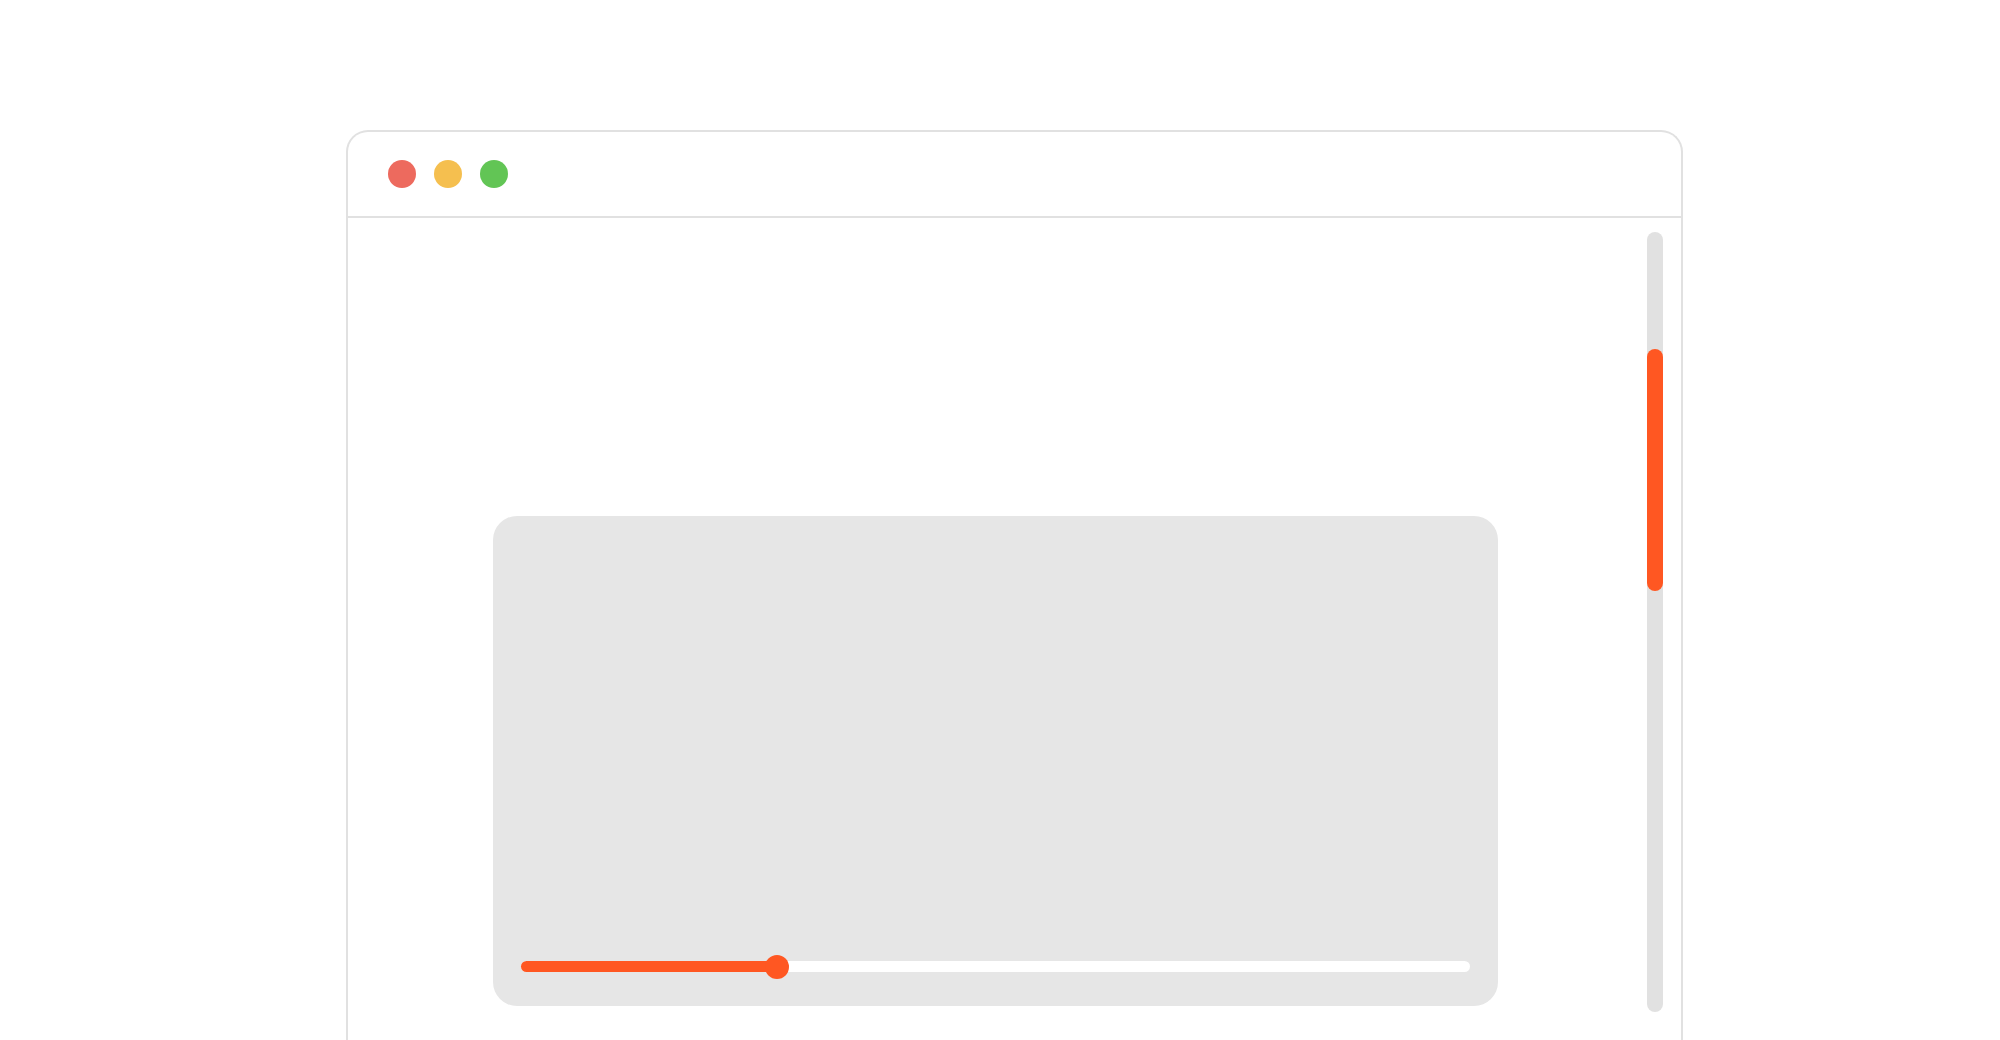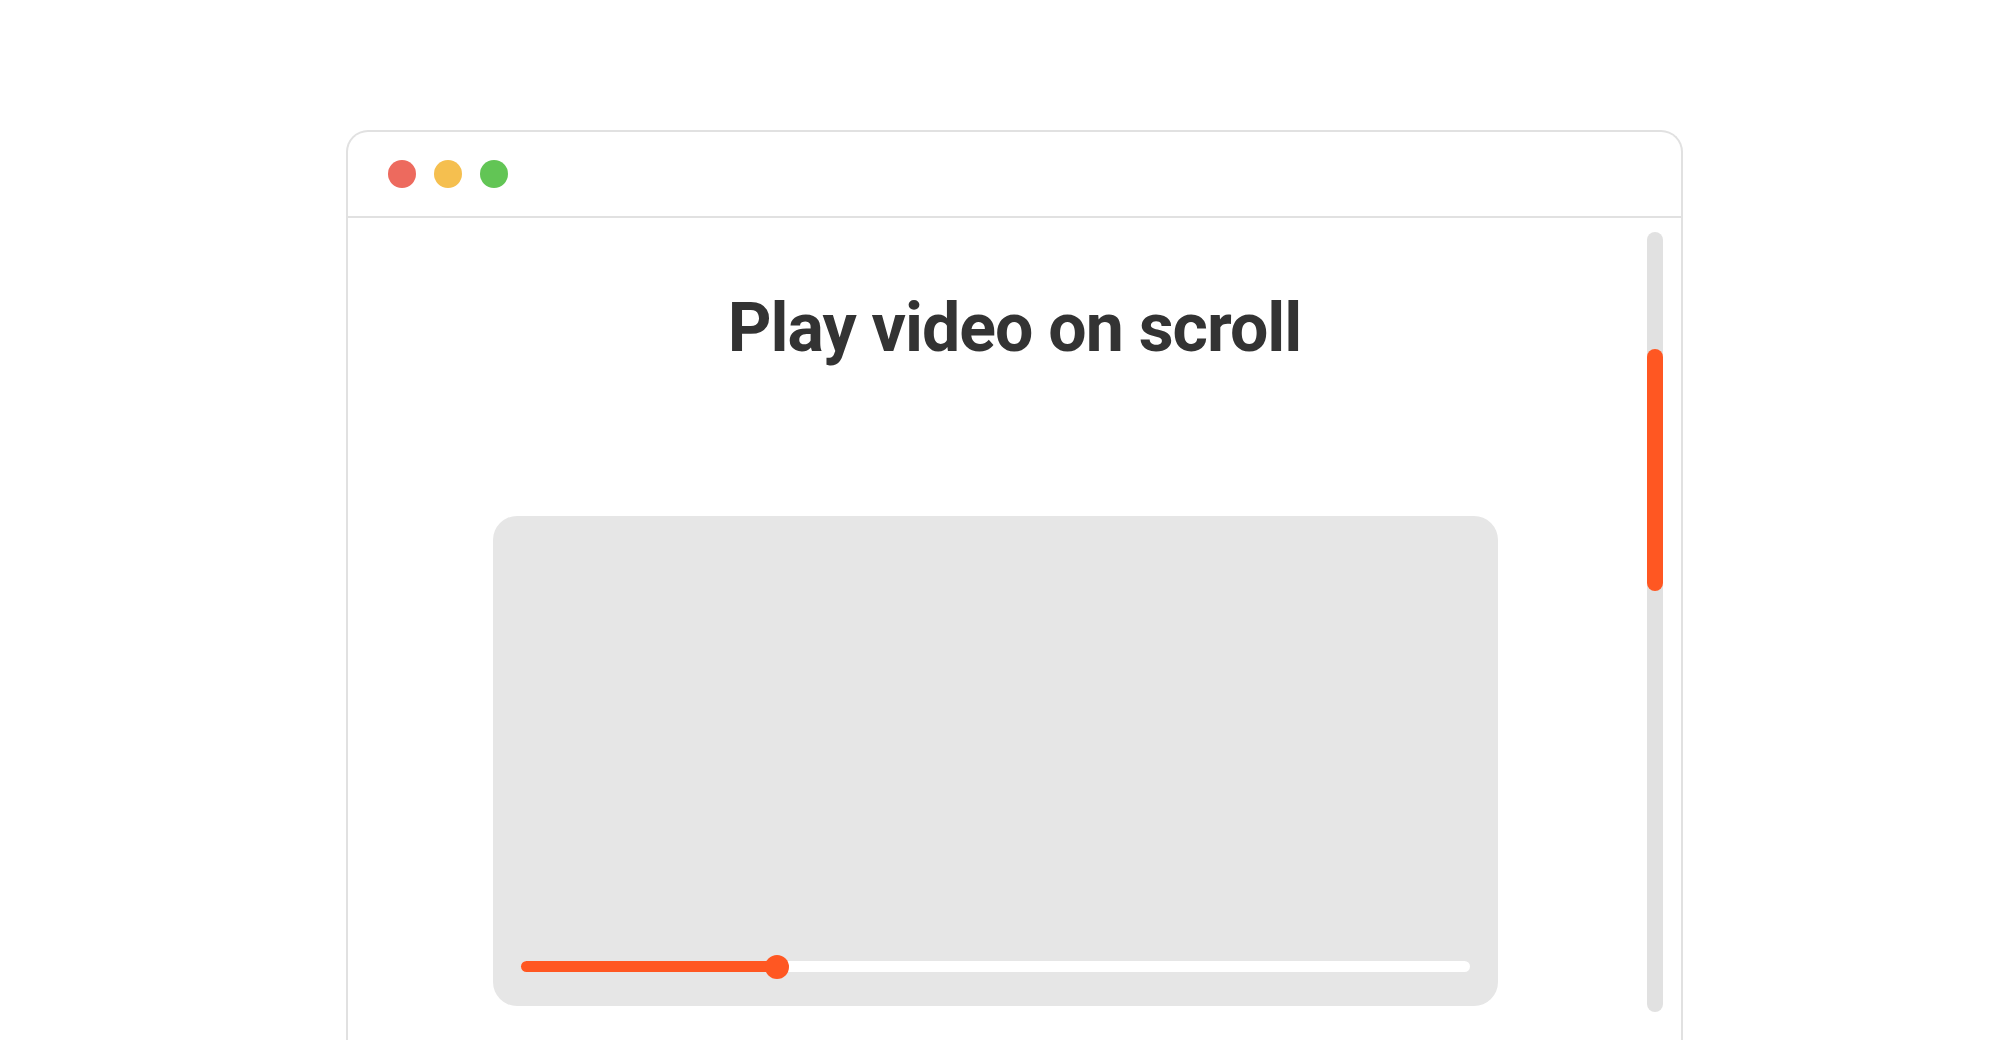--- a/index.html
+++ b/index.html
@@ -125,21 +125,20 @@
 <body>
 
 <div class="browser-window">
   <div class="titlebar">
     <div class="traffic-light tl-red"></div>
     <div class="traffic-light tl-yellow"></div>
     <div class="traffic-light tl-green"></div>
   </div>
 
   <div class="content-area">
-    <h1 class="heading">Play video on scroll</h1>
 
     <div class="video-placeholder">
       <div class="progress-track">
         <div class="progress-fill" id="progress-fill" style="width: 27%;"></div>
         <div class="progress-handle" id="progress-handle" style="left: 27%;"></div>
       </div>
     </div>
 
     <div class="scrollbar-track">
       <div class="scrollbar-thumb" id="scrollbar-thumb" style="top: 15%; height: 31%;"></div>

